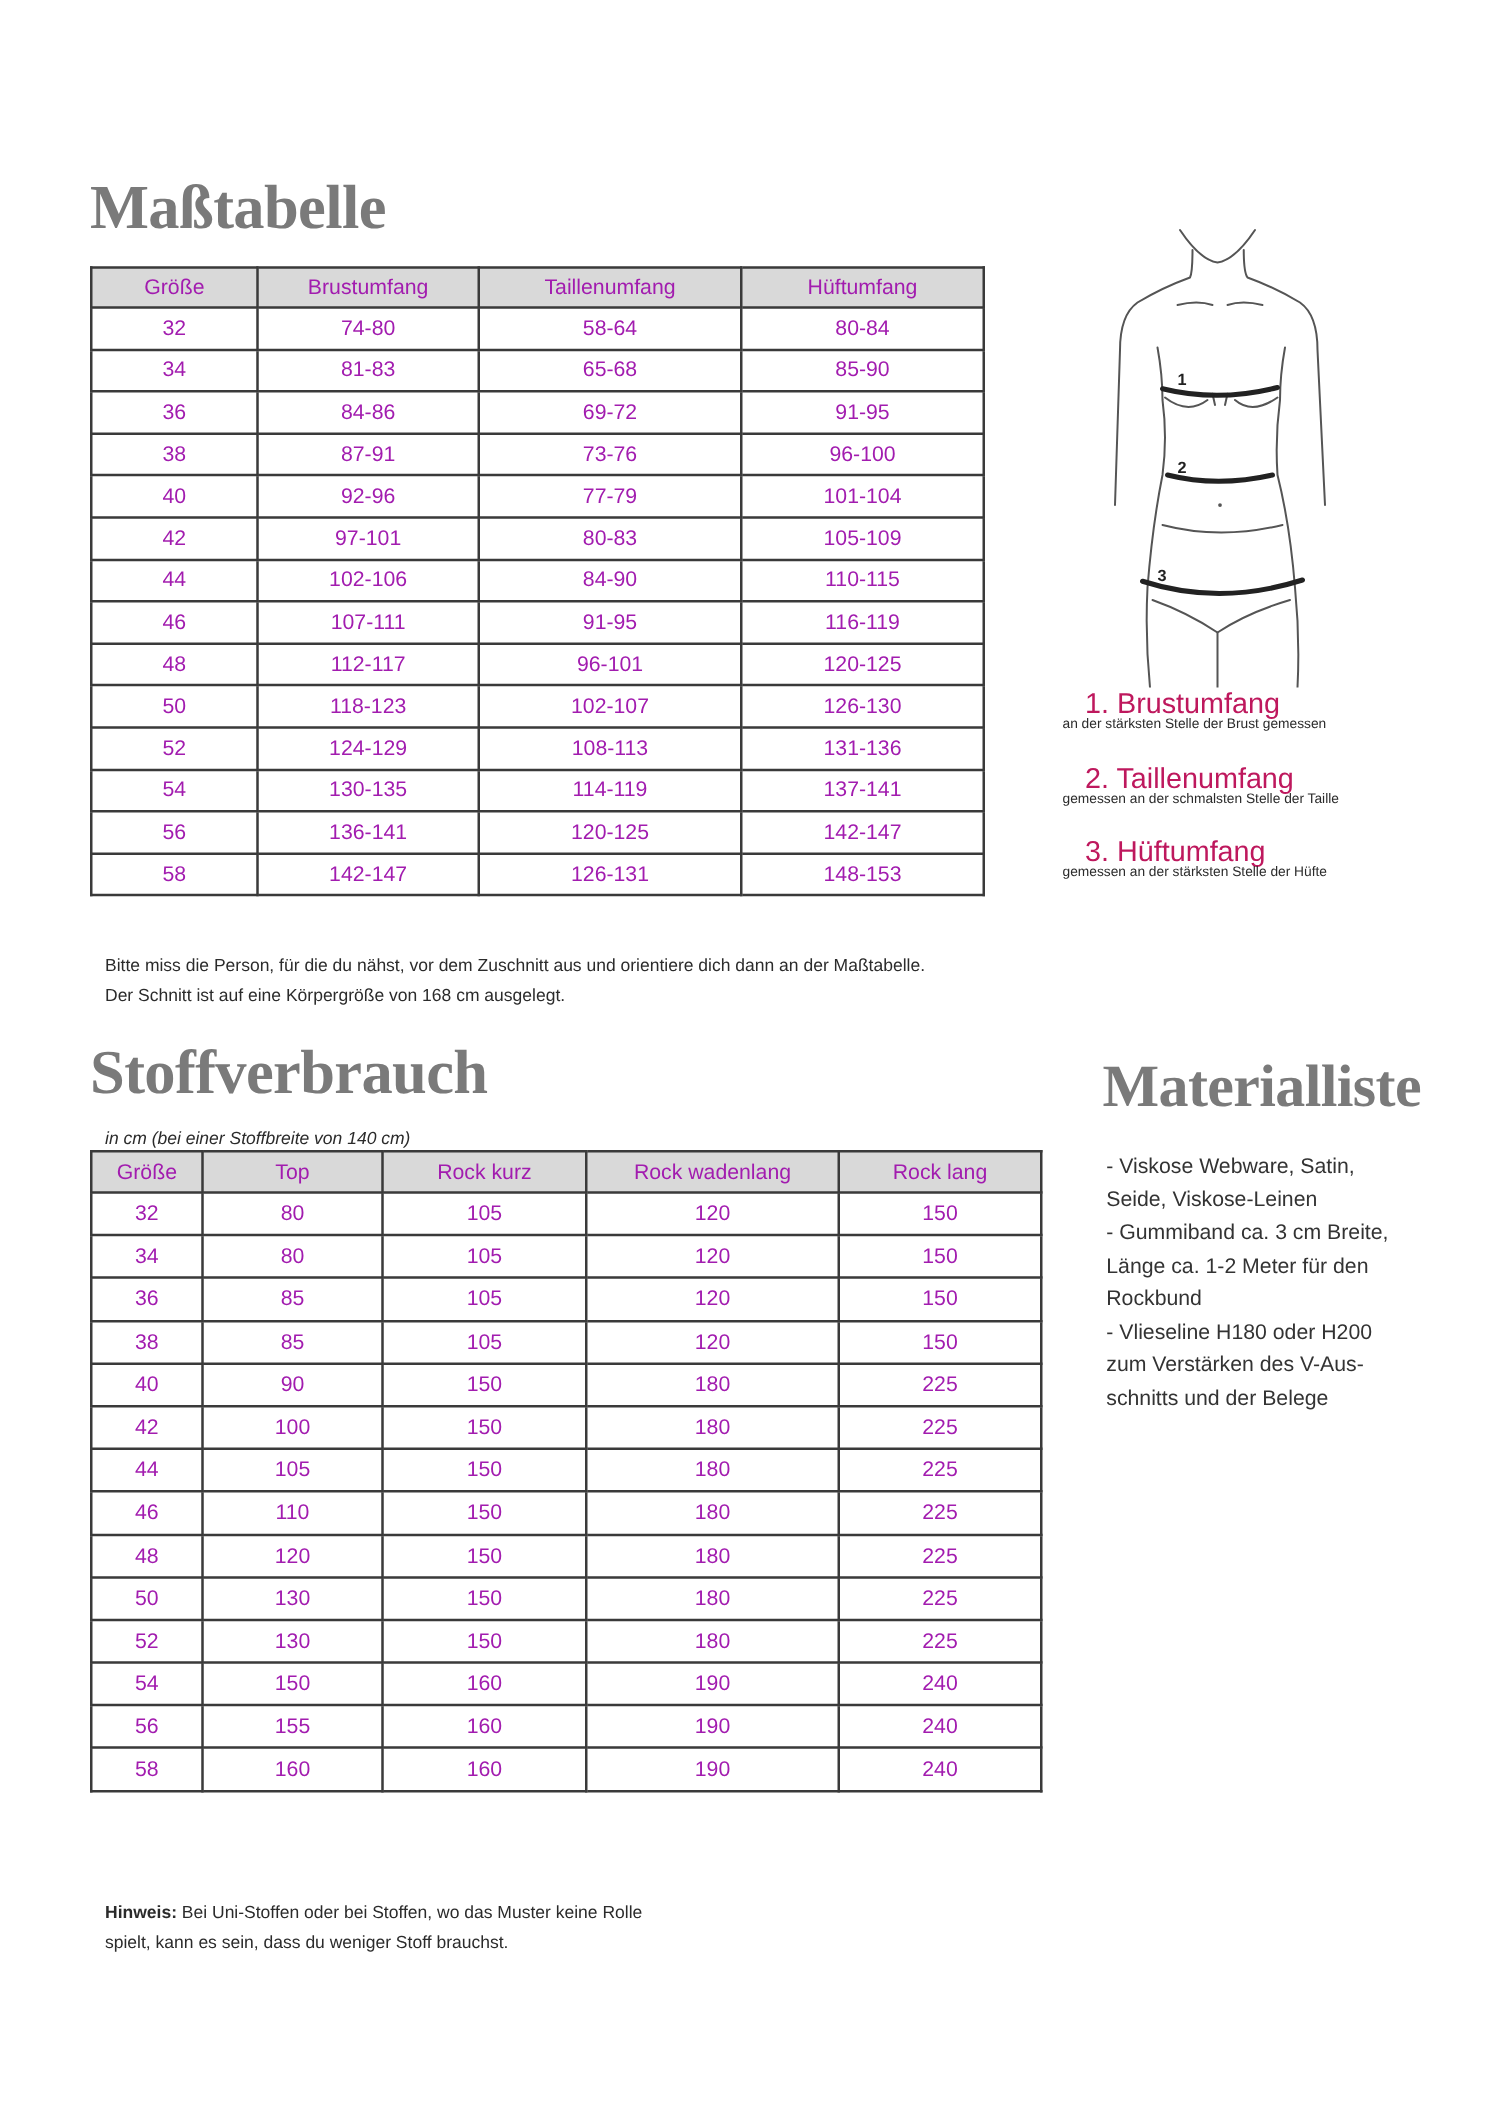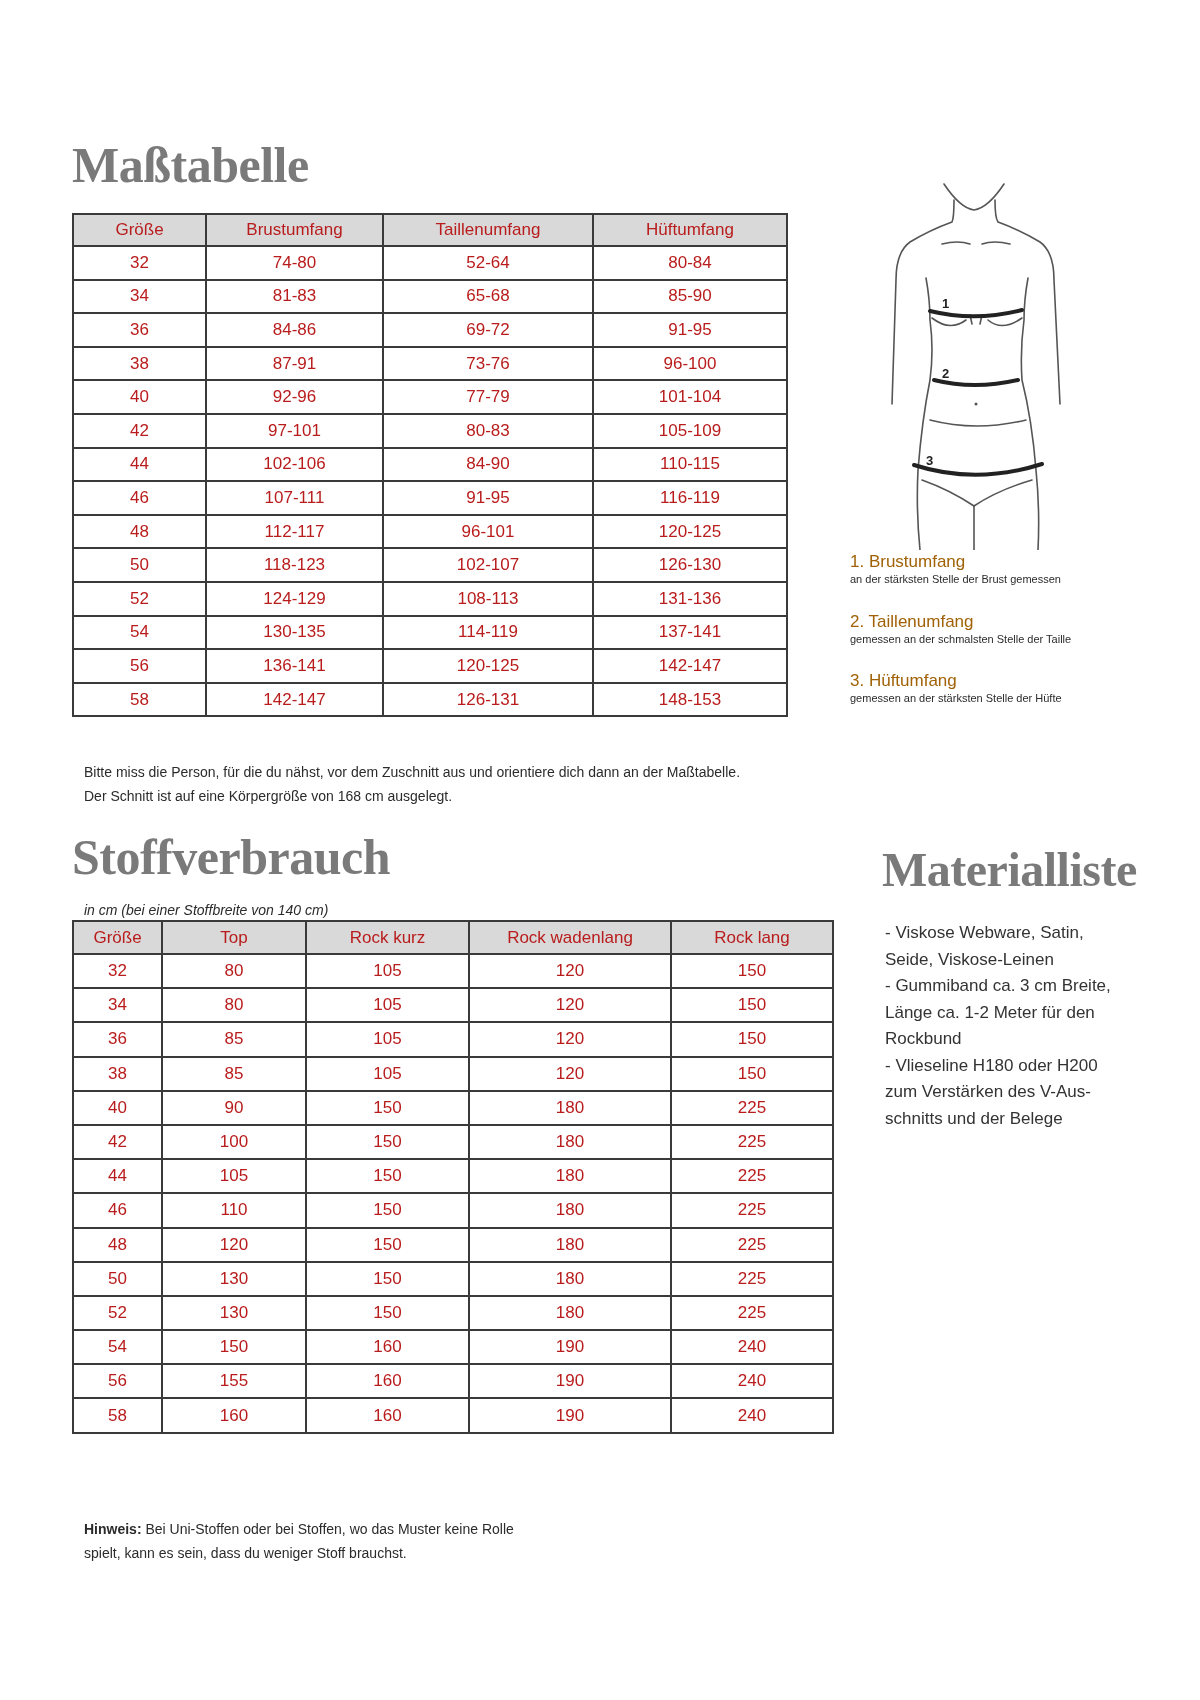--- a/index.html
+++ b/index.html
@@ -1,23 +1,23 @@
 <!DOCTYPE html>
 <html><head>
 <meta charset="utf-8">
 <style>
   html,body{margin:0;padding:0;background:#ffffff;}
   body{width:1200px;height:1700px;position:relative;overflow:hidden;font-family:"Liberation Sans",sans-serif;color:#2b2b2b;}
   .title{position:absolute;font-family:"Liberation Serif",serif;font-weight:bold;color:#7a7a7a;letter-spacing:-0.5px;margin:0;line-height:1;}
-  table{position:absolute;border-collapse:collapse;table-layout:fixed;font-family:"Liberation Sans",sans-serif;font-size:17px;color:#b91c1c;border-radius:16px;}
+  table{position:absolute;border-collapse:collapse;table-layout:fixed;font-family:"Liberation Sans",sans-serif;font-size:17px;color:#a21caf;border-radius:16px;}
   th,td{border:2px solid #3a3a3a;text-align:center;padding:0;font-weight:normal;}
   th{background:#d9d9d9;}
   .small{position:absolute;font-size:14px;color:#2b2b2b;line-height:24px;margin:12px;}
   .legend-item{position:absolute;left:850px;}
-  .legend-title{font-size:17px;line-height:20px;color:#a16207;}
+  .legend-title{font-size:23px;line-height:20px;color:#be185d;margin-left:18px;}
   .legend-sub{font-size:11px;line-height:15px;color:#2b2b2b;}
   .mat-list{position:absolute;left:885px;top:920px;width:280px;font-size:17px;line-height:26.5px;color:#333;margin:0;padding:0;list-style:none;}
 </style>
 </head>
 <body>
 
 <h1 class="title" style="left:72px;top:140px;font-size:50px;">Maßtabelle</h1>
 
 <table style="left:72px;top:213px;width:714px;height:503px;">
   <colgroup>
@@ -31,21 +31,21 @@
       <th>Größe</th>
       <th>Brustumfang</th>
       <th>Taillenumfang</th>
       <th>Hüftumfang</th>
     </tr>
   </thead>
   <tbody id="size-body">
       <tr style="height: 33.6px;">
         <td>32</td>
         <td>74-80</td>
-        <td>52-64</td>
+        <td>58-64</td>
         <td>80-84</td>
       </tr>
       <tr style="height: 33.6px;">
         <td>34</td>
         <td>81-83</td>
         <td>65-68</td>
         <td>85-90</td>
       </tr>
       <tr style="height: 33.6px;">
         <td>36</td>

